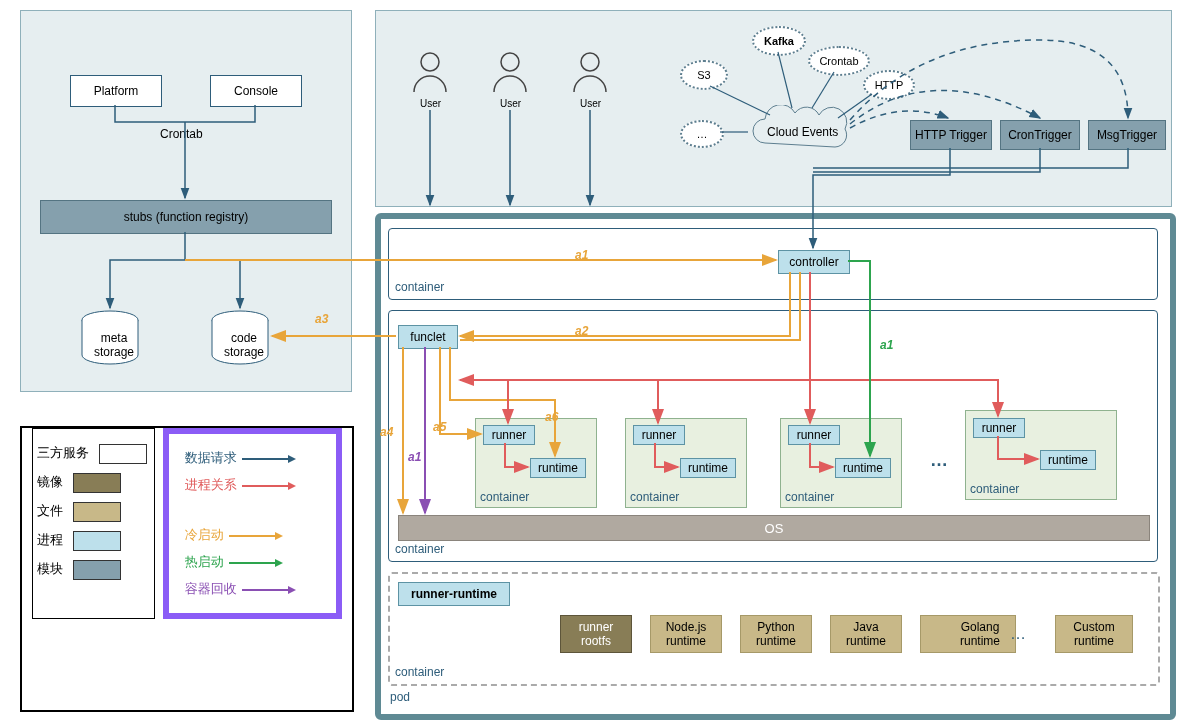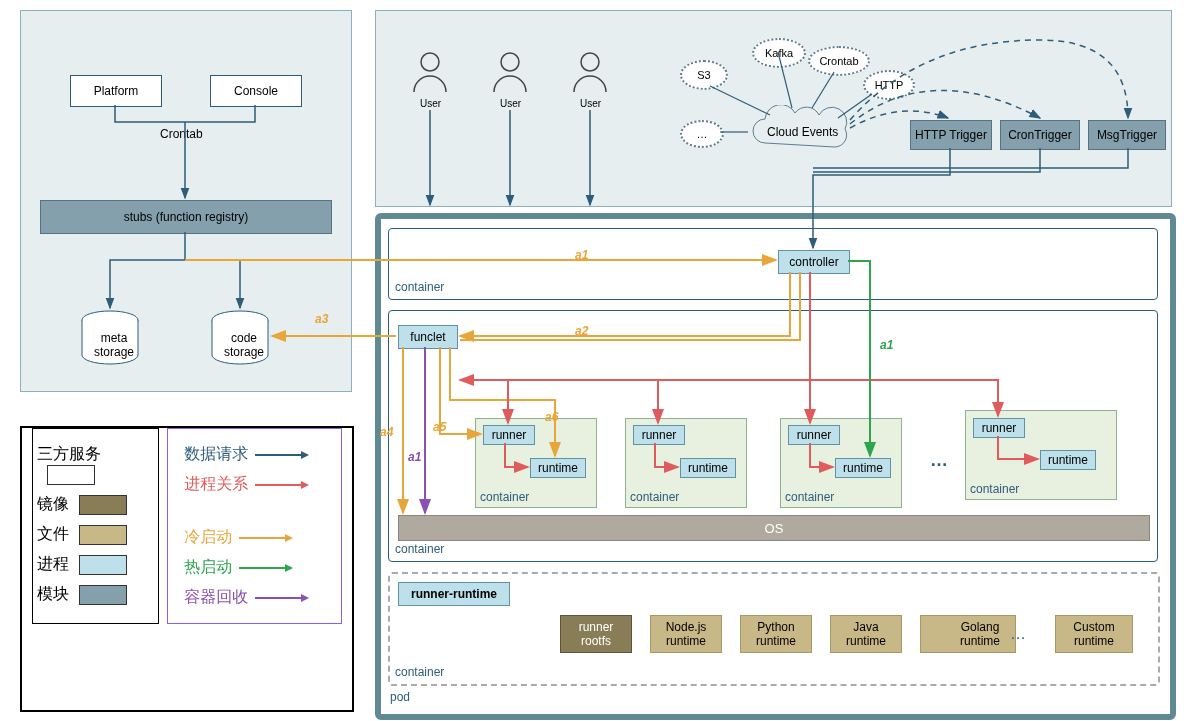--- a/index.html
+++ b/index.html
@@ -14,21 +14,21 @@
   svg.overlay { position:absolute; left:0; top:0; pointer-events:none; }
   .container-border { position:absolute; border:1px solid #2e5d7a; border-radius:4px; }
   .container-green { position:absolute; border:1px solid #8fb28f; background:#e8f0e0; }
   .pod-border { position:absolute; border:6px solid #5f8a94; border-radius:6px; }
   .pod-dash { position:absolute; border:2px dashed #aaa; border-radius:4px; }
   .os-bar { position:absolute; background:#b0a9a0; border:1px solid #8a847c; color:#fff; display:flex;align-items:center;justify-content:center; font-size:13px;}
   .user-svg { position:absolute; }
   .dotoval { position:absolute; border:2px dotted #5d7e8f; border-radius:50%; display:flex;align-items:center;justify-content:center; font-size:11px; background:#fff;}
   .legend { position:absolute; border:2px solid #000; background:#fff; }
   .leg-swatch { display:inline-block; width:46px; height:18px; border:1px solid #333; vertical-align:middle; margin-left:10px;}
-  .leg-row { margin:9px 0; font-size:16px;}
+  .leg-row { margin:9px 0; font-size:13px;}
   .arrow-sample { display:inline-block; vertical-align:middle; }
   .cyl { position:absolute; }
   .clabel { position:absolute; font-size:12px; color:#2e5d7a; }
   .edge-lbl { position:absolute; font-size:12px; font-weight:bold;font-style:italic; }
 </style>
 </head>
 <body>
 
 <div class="panel-bg" style="left:20px; top:10px; width:330px; height:380px;"></div>
 <div class="box white-box" style="left:70px; top:75px; width:90px; height:30px;">Platform</div>
@@ -61,21 +61,21 @@
     <path d="M4 42 a16 16 0 0 1 32 0" fill="none" stroke="#444" stroke-width="1.5"></path>
   </svg>
 <div class="label" style="left:500px; top:98px; font-size:10px;">User</div>
 <svg class="user-svg" style="left:570px; top:50px;" width="40" height="46">
     <circle cx="20" cy="12" r="9" fill="none" stroke="#444" stroke-width="1.5"></circle>
     <path d="M4 42 a16 16 0 0 1 32 0" fill="none" stroke="#444" stroke-width="1.5"></path>
   </svg>
 <div class="label" style="left:580px; top:98px; font-size:10px;">User</div>
 
 <div class="dotoval" style="left:680px; top:60px; width:44px; height:26px;">S3</div>
-<div class="dotoval" style="left:752px; top:38px; width:50px; height:26px;">Kafka</div>
+<div class="dotoval" style="left:752px; top:26px; width:50px; height:26px;font-weight:bold;">Kafka</div>
 <div class="dotoval" style="left:808px; top:46px; width:58px; height:26px;">Crontab</div>
 <div class="dotoval" style="left:863px; top:70px; width:48px; height:26px;">HTTP</div>
 <div class="dotoval" style="left:680px; top:120px; width:40px; height:24px;">…</div>
 <div style="position:absolute; left:745px; top:105px; width:110px; height:50px;">
   <svg width="110" height="50">
       <path d="M20 38 a12 12 0 0 1 0 -24 a16 16 0 0 1 30 -6 a14 14 0 0 1 24 2 a14 14 0 0 1 26 14 a12 12 0 0 1 -10 18 z" fill="#e6eef0" stroke="#5d7e8f"></path>
     </svg>
   <div class="label" style="left:22px; top:20px;">Cloud Events</div>
 </div>
 
@@ -213,21 +213,21 @@
 
 <div class="legend" style="left:20px; top:426px; width:330px; height:282px;">
   <div style="display:flex; padding:0 10px 10px; gap:8px;">
     <div style="border:1px solid #000; flex:1; padding:6px 4px;">
       <div class="leg-row"><span>三方服务</span><span class="leg-swatch" style="background:#fff;"></span></div>
       <div class="leg-row"><span>镜像</span><span class="leg-swatch" style="background:#887d56;"></span></div>
       <div class="leg-row"><span>文件</span><span class="leg-swatch" style="background:#c8b888;"></span></div>
       <div class="leg-row"><span>进程</span><span class="leg-swatch" style="background:#bde0eb;"></span></div>
       <div class="leg-row"><span>模块</span><span class="leg-swatch" style="background:#85a0ad;"></span></div>
     </div>
-    <div style="border:1px solid #8b5cf6; flex:1.2; padding:6px 16px;">
+    <div style="border:6px solid #8b5cf6; flex:1.2; padding:6px 16px;">
       <div class="leg-row"><span style="color:#2e5d7a;">数据请求</span>
         <svg class="arrow-sample" width="56" height="12">
             <line x1="2" y1="6" x2="48" y2="6" stroke="#2e5d7a" stroke-width="2"></line>
             <path d="M48 2 L56 6 L48 10 z" fill="#2e5d7a"></path>
           </svg></div>
       <div class="leg-row"><span style="color:#e05c5c;">进程关系</span>
         <svg class="arrow-sample" width="56" height="12">
             <line x1="2" y1="6" x2="48" y2="6" stroke="#e05c5c" stroke-width="2"></line>
             <path d="M48 2 L56 6 L48 10 z" fill="#e05c5c"></path>
           </svg></div>

